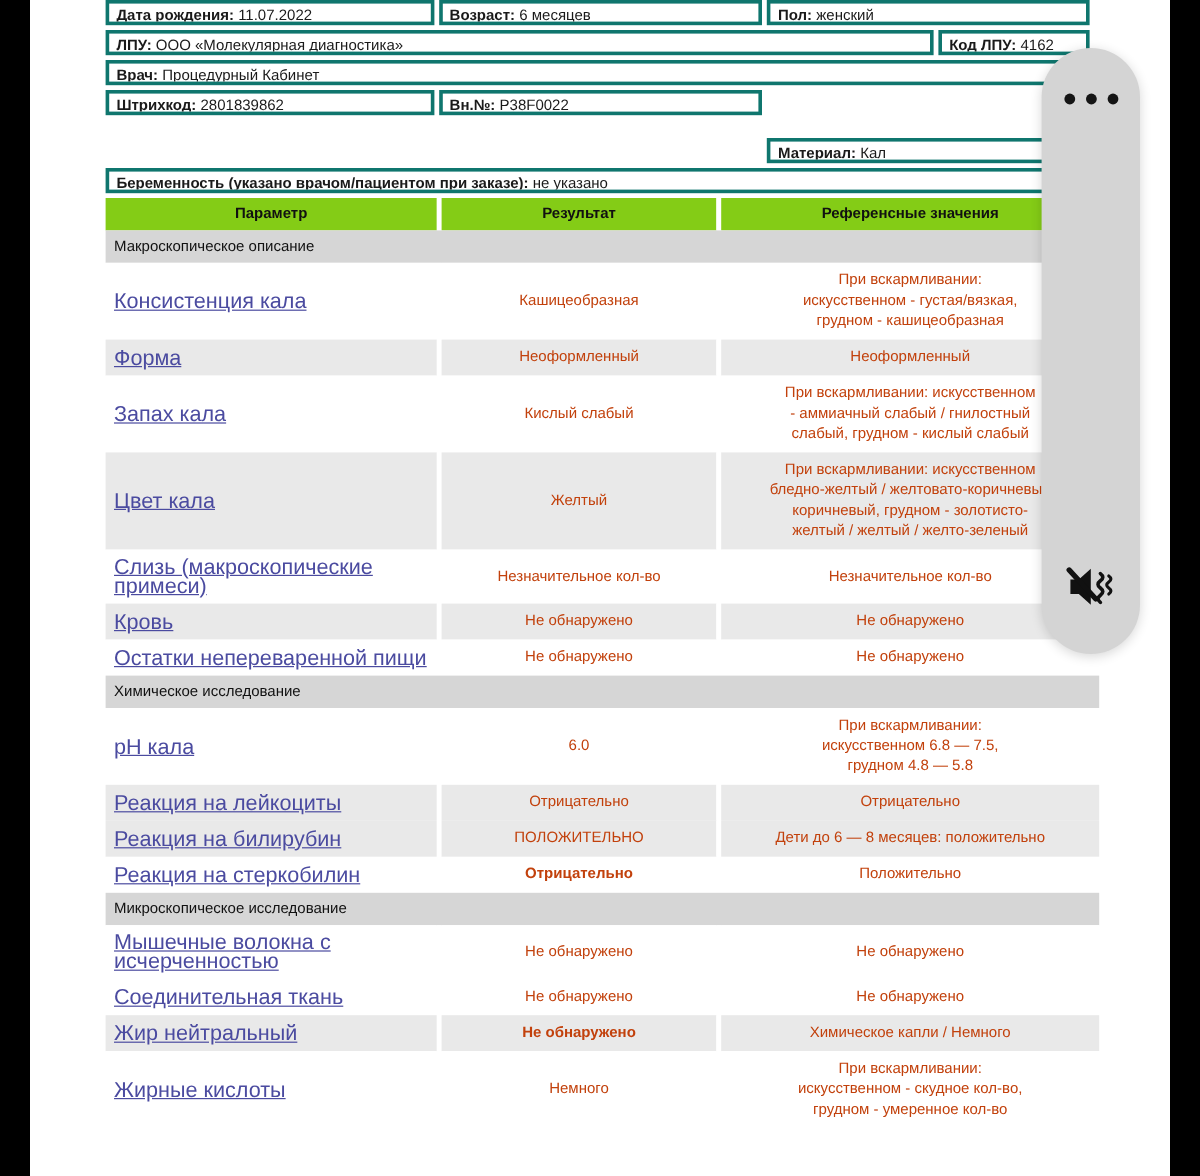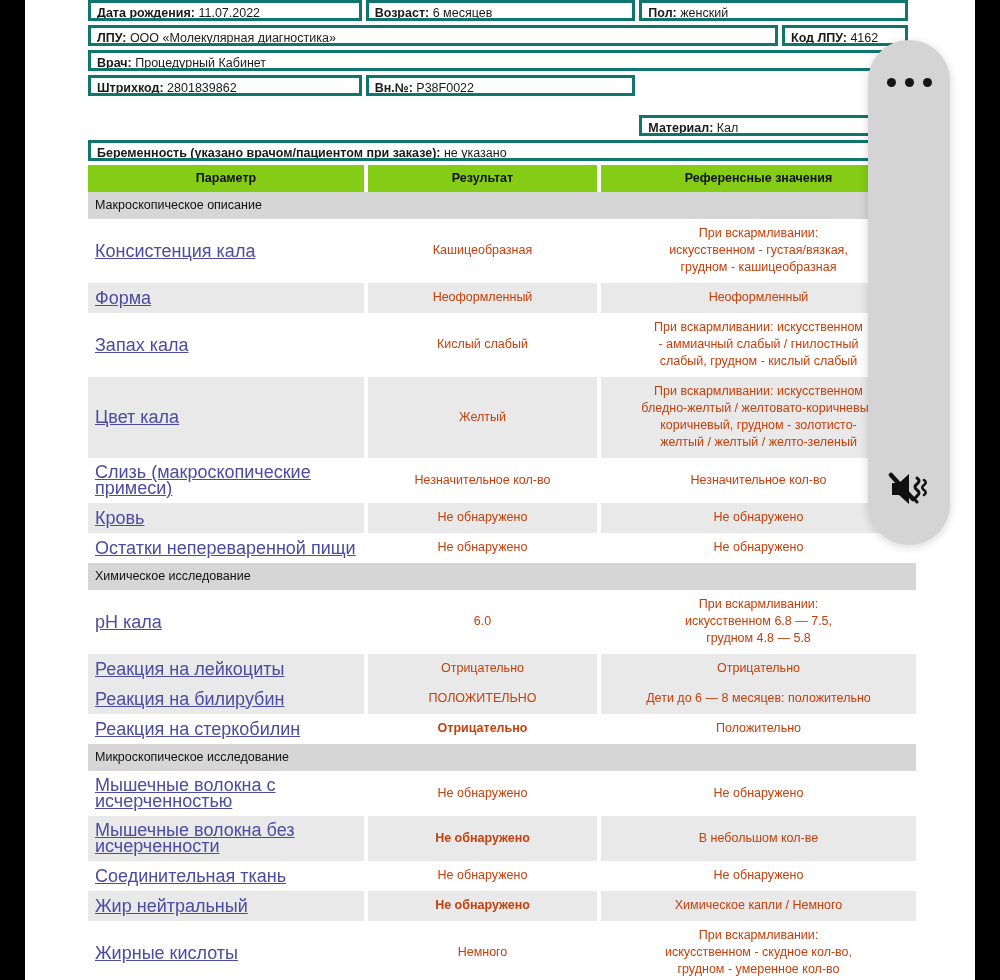--- a/index.html
+++ b/index.html
@@ -311,27 +311,20 @@
             <tr class="section">
               <td colspan="5">Микроскопическое исследование</td>
             </tr>
             <tr class="table-row plain">
               <td class="param"><span class="lnk">Мышечные волокна с<br> исчерченностью</span></td>
               <td class="gap"></td>
               <td class="value">Не обнаружено</td>
               <td class="gap"></td>
               <td class="ref">Не обнаружено</td>
             </tr>
-            <tr class="table-row shade">
-              <td class="param"><span class="lnk">Мышечные волокна без<br> исчерченности</span></td>
-              <td class="gap"></td>
-              <td class="value bold">Не обнаружено</td>
-              <td class="gap"></td>
-              <td class="ref">В небольшом кол-ве</td>
-            </tr>
             <tr class="table-row plain">
               <td class="param"><span class="lnk">Соединительная ткань</span></td>
               <td class="gap"></td>
               <td class="value">Не обнаружено</td>
               <td class="gap"></td>
               <td class="ref">Не обнаружено</td>
             </tr>
             <tr class="table-row shade">
               <td class="param"><span class="lnk">Жир нейтральный</span></td>
               <td class="gap"></td>

